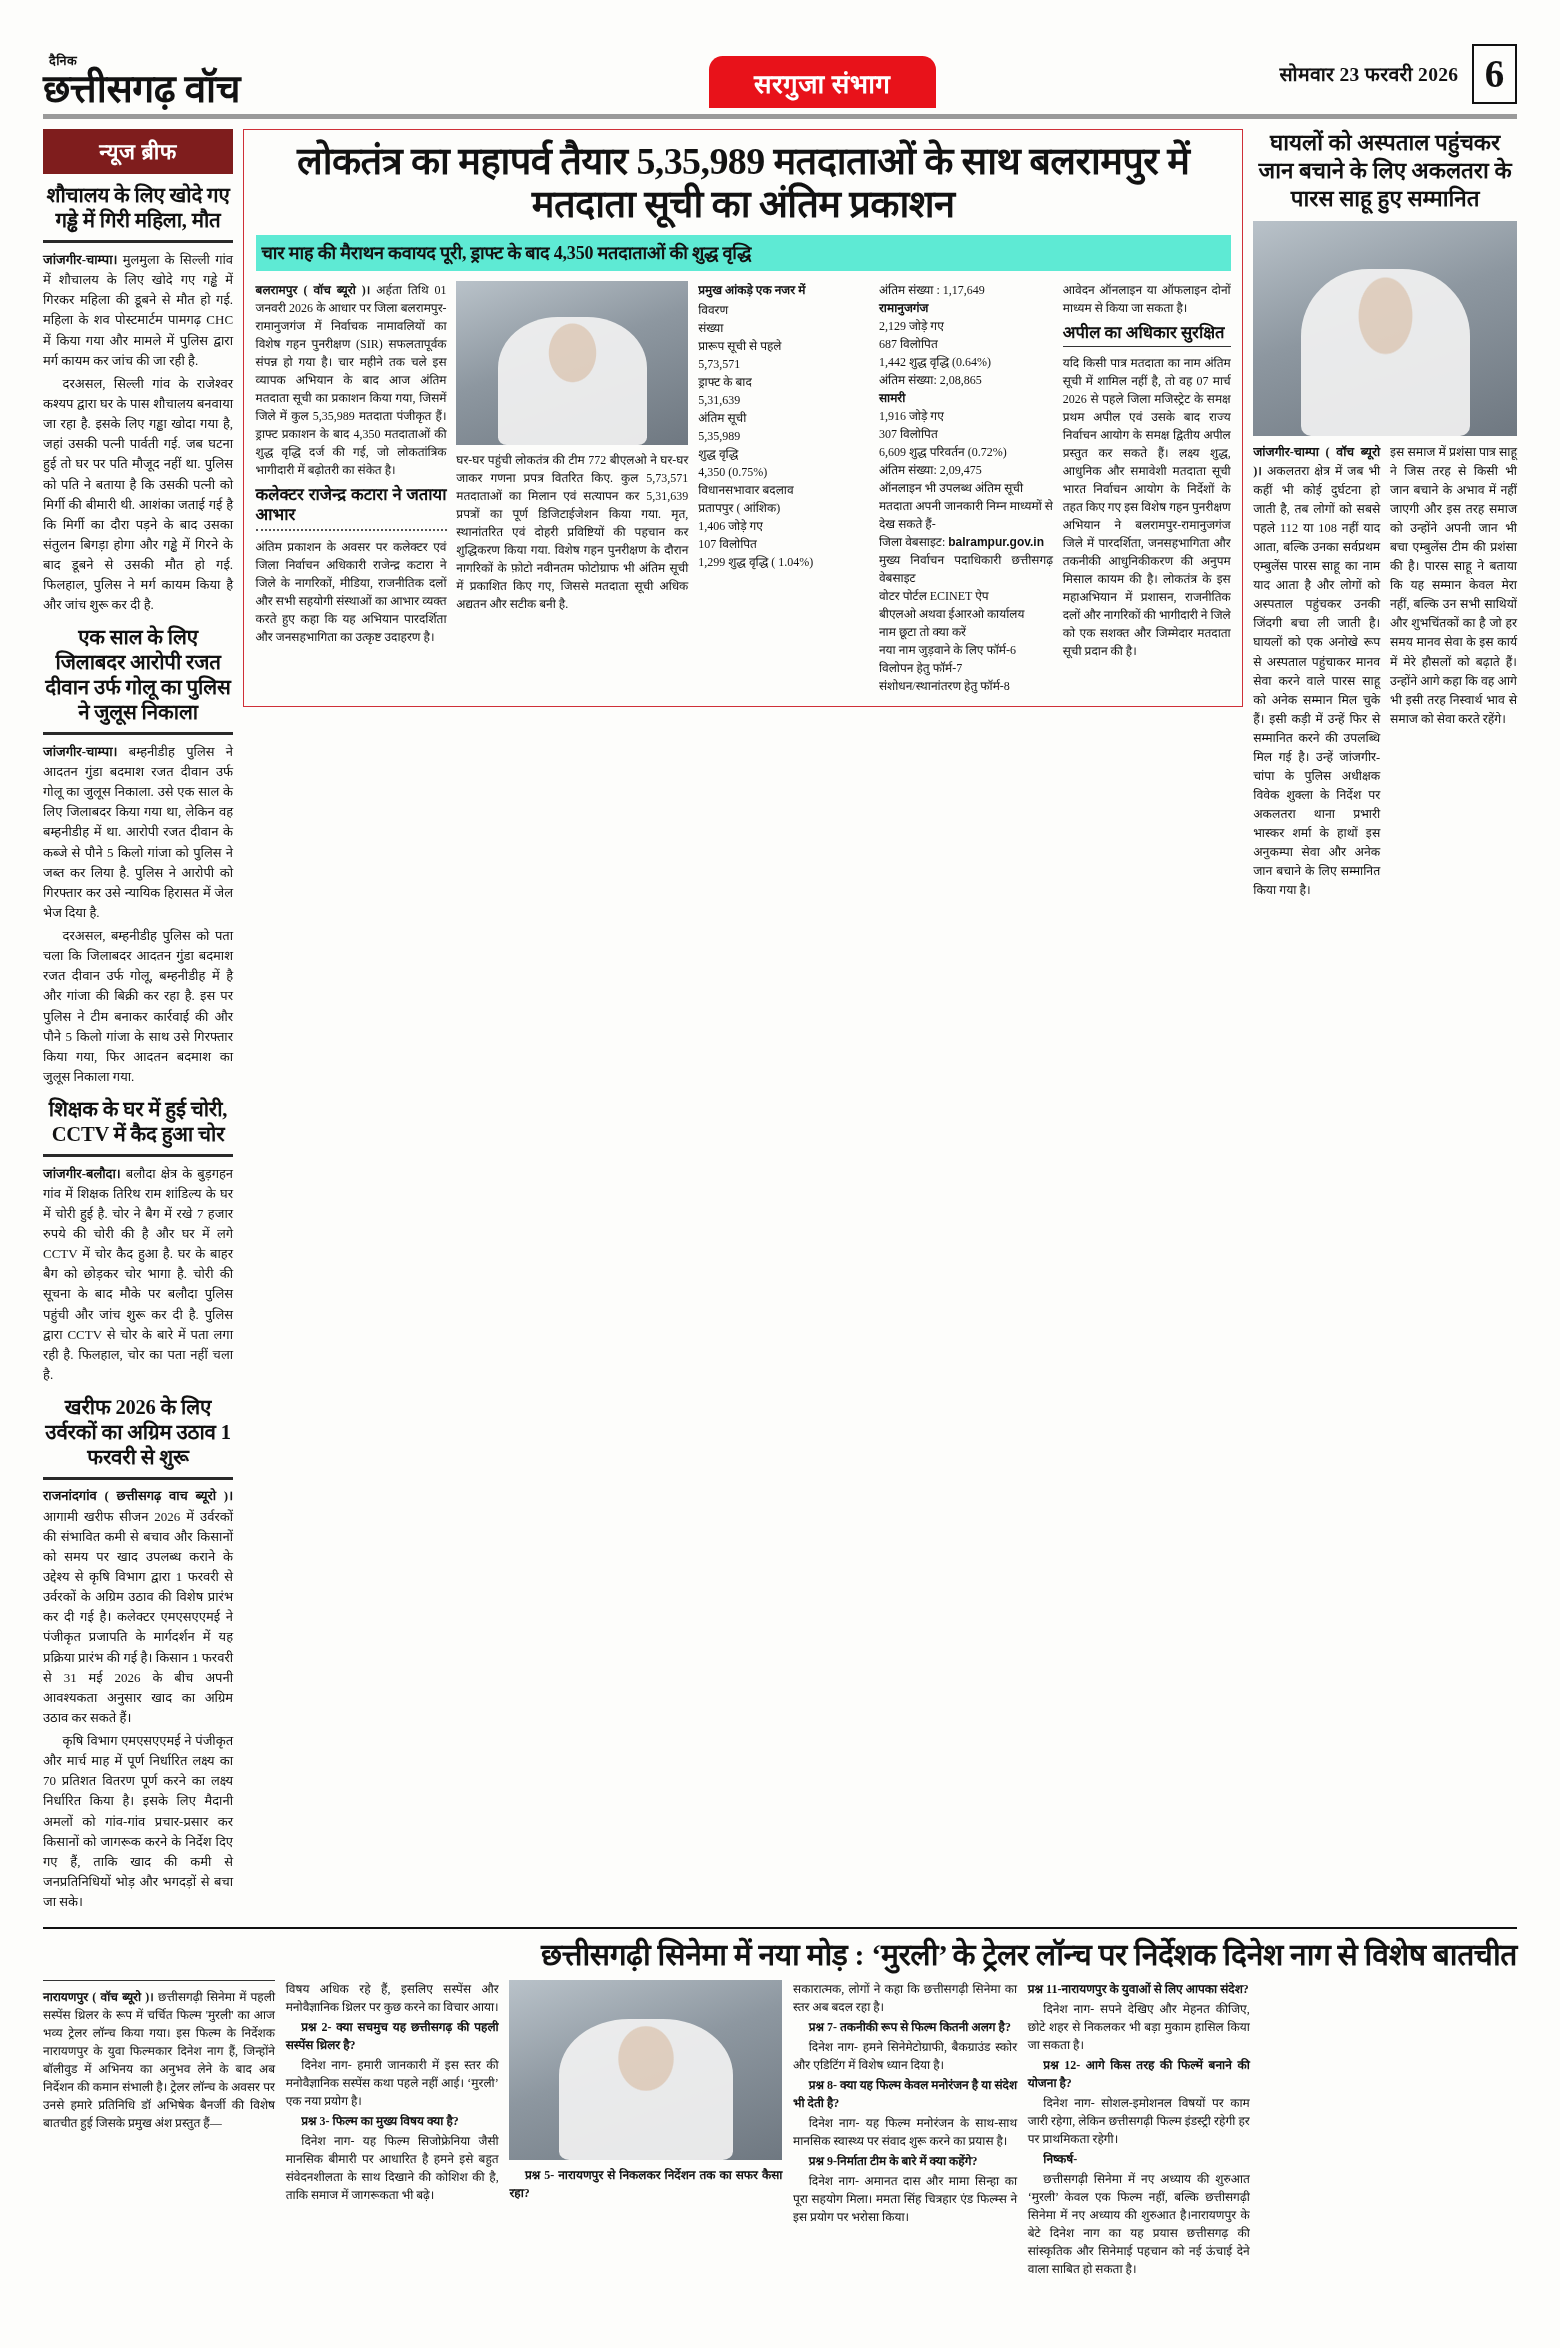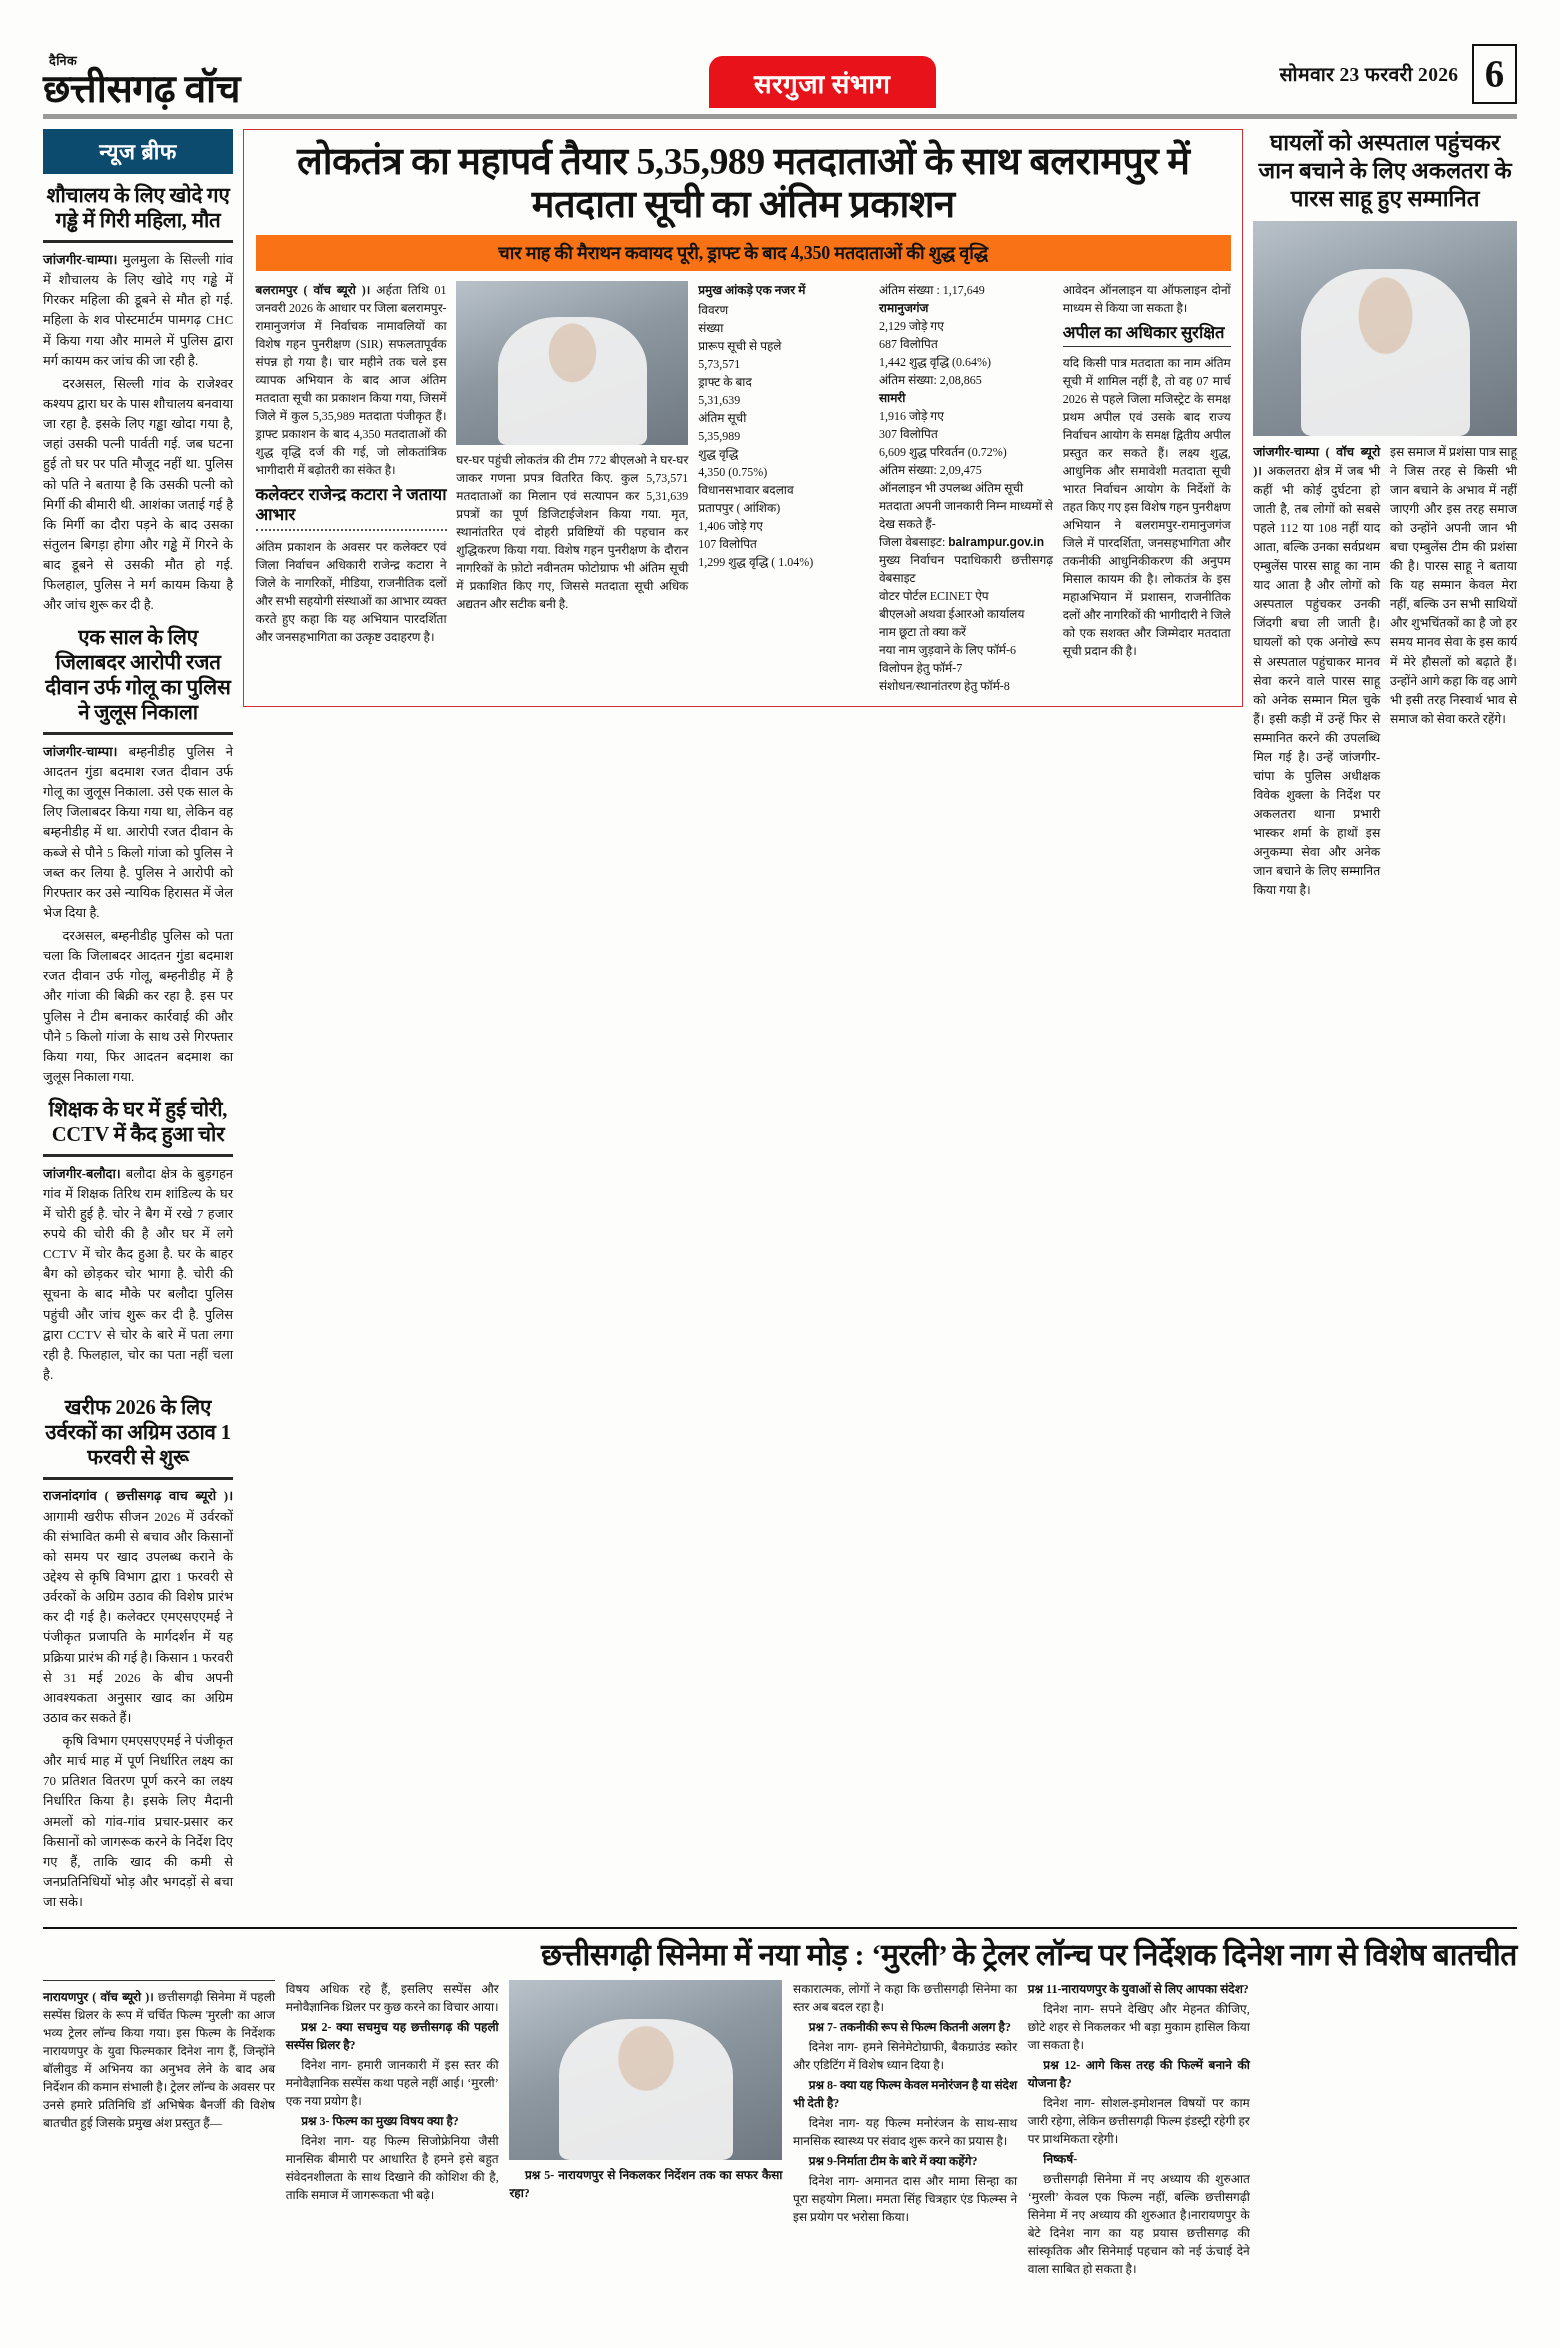--- a/index.html
+++ b/index.html
@@ -31,21 +31,21 @@
   .rule-thick { height: 4.9px; background: #9a9a9a; margin: 6.8px 21.5px 0; }
 
   
   .body-grid { display: flex; gap: 9.8px; padding: 9.8px 21.5px 0; }
   .col-left { width: 232px; }
   .col-mid { flex: 1; }
   .col-right { width: 322px; }
 
   
   .brief-head {
-    background: #0c4a6e; color: #fff; text-align: center; font-size: 21.5px;
+    background: #7f1d1d; color: #fff; text-align: center; font-size: 21.5px;
     font-weight: bold; padding: 6.8px 0 8.8px; letter-spacing: 0.5px;
   }
   .sb-title {
     font-size: 20.5px; font-weight: bold; text-align: center; line-height: 1.22;
     margin: 9.8px 0 6.8px; letter-spacing: -0.2px;
   }
   .hr-dbl { border: 0; border-top: 2px solid #2a2a2a; border-bottom: 1px solid #2a2a2a; height: 2.9px; margin: 0 0 6.8px; }
   .hr-one { border: 0; border-top: 1.4px solid #333; margin: 0 0 6.8px; }
   .hr-dot { border: 0; border-top: 2px dotted #555; margin: 4.9px 0 6.8px; }
   .sb-body { font-size: 13px; line-height: 1.55; text-align: justify; }
@@ -53,21 +53,21 @@
   .sb-body p.first { text-indent: 0; }
   .lede { font-weight: bold; }
 
   
   .lead-box { border: 1.6px solid #cf3038; padding: 9.8px 11.7px 11.7px; }
   .lead-hl {
     font-size: 38px; font-weight: bold; line-height: 1.14; text-align: center;
     letter-spacing: -0.6px; margin-bottom: 8.8px;
   }
   .sub-strip {
-    background: #f97316; text-align: center; font-size: 18px; font-weight: bold;
+    background: #5eead4; font-size: 18px; font-weight: bold;
     padding: 4.9px 5.9px 6.8px; margin-bottom: 9.8px; letter-spacing: -0.2px;
   }
   .lead-cols { display: flex; gap: 9.8px; }
   .lc { font-size: 12px; line-height: 1.5; text-align: justify; }
   .lc p { margin-bottom: 2px; text-indent: 15.6px; }
   .lc p.first { text-indent: 0; }
   .lc h4 { font-size: 16.6px; font-weight: bold; line-height: 1.2; margin: 5.9px 0 3.9px; }
   .stat-line { font-size: 12px; line-height: 1.5; }
   .stat-line b { font-weight: bold; }
   .photo {

